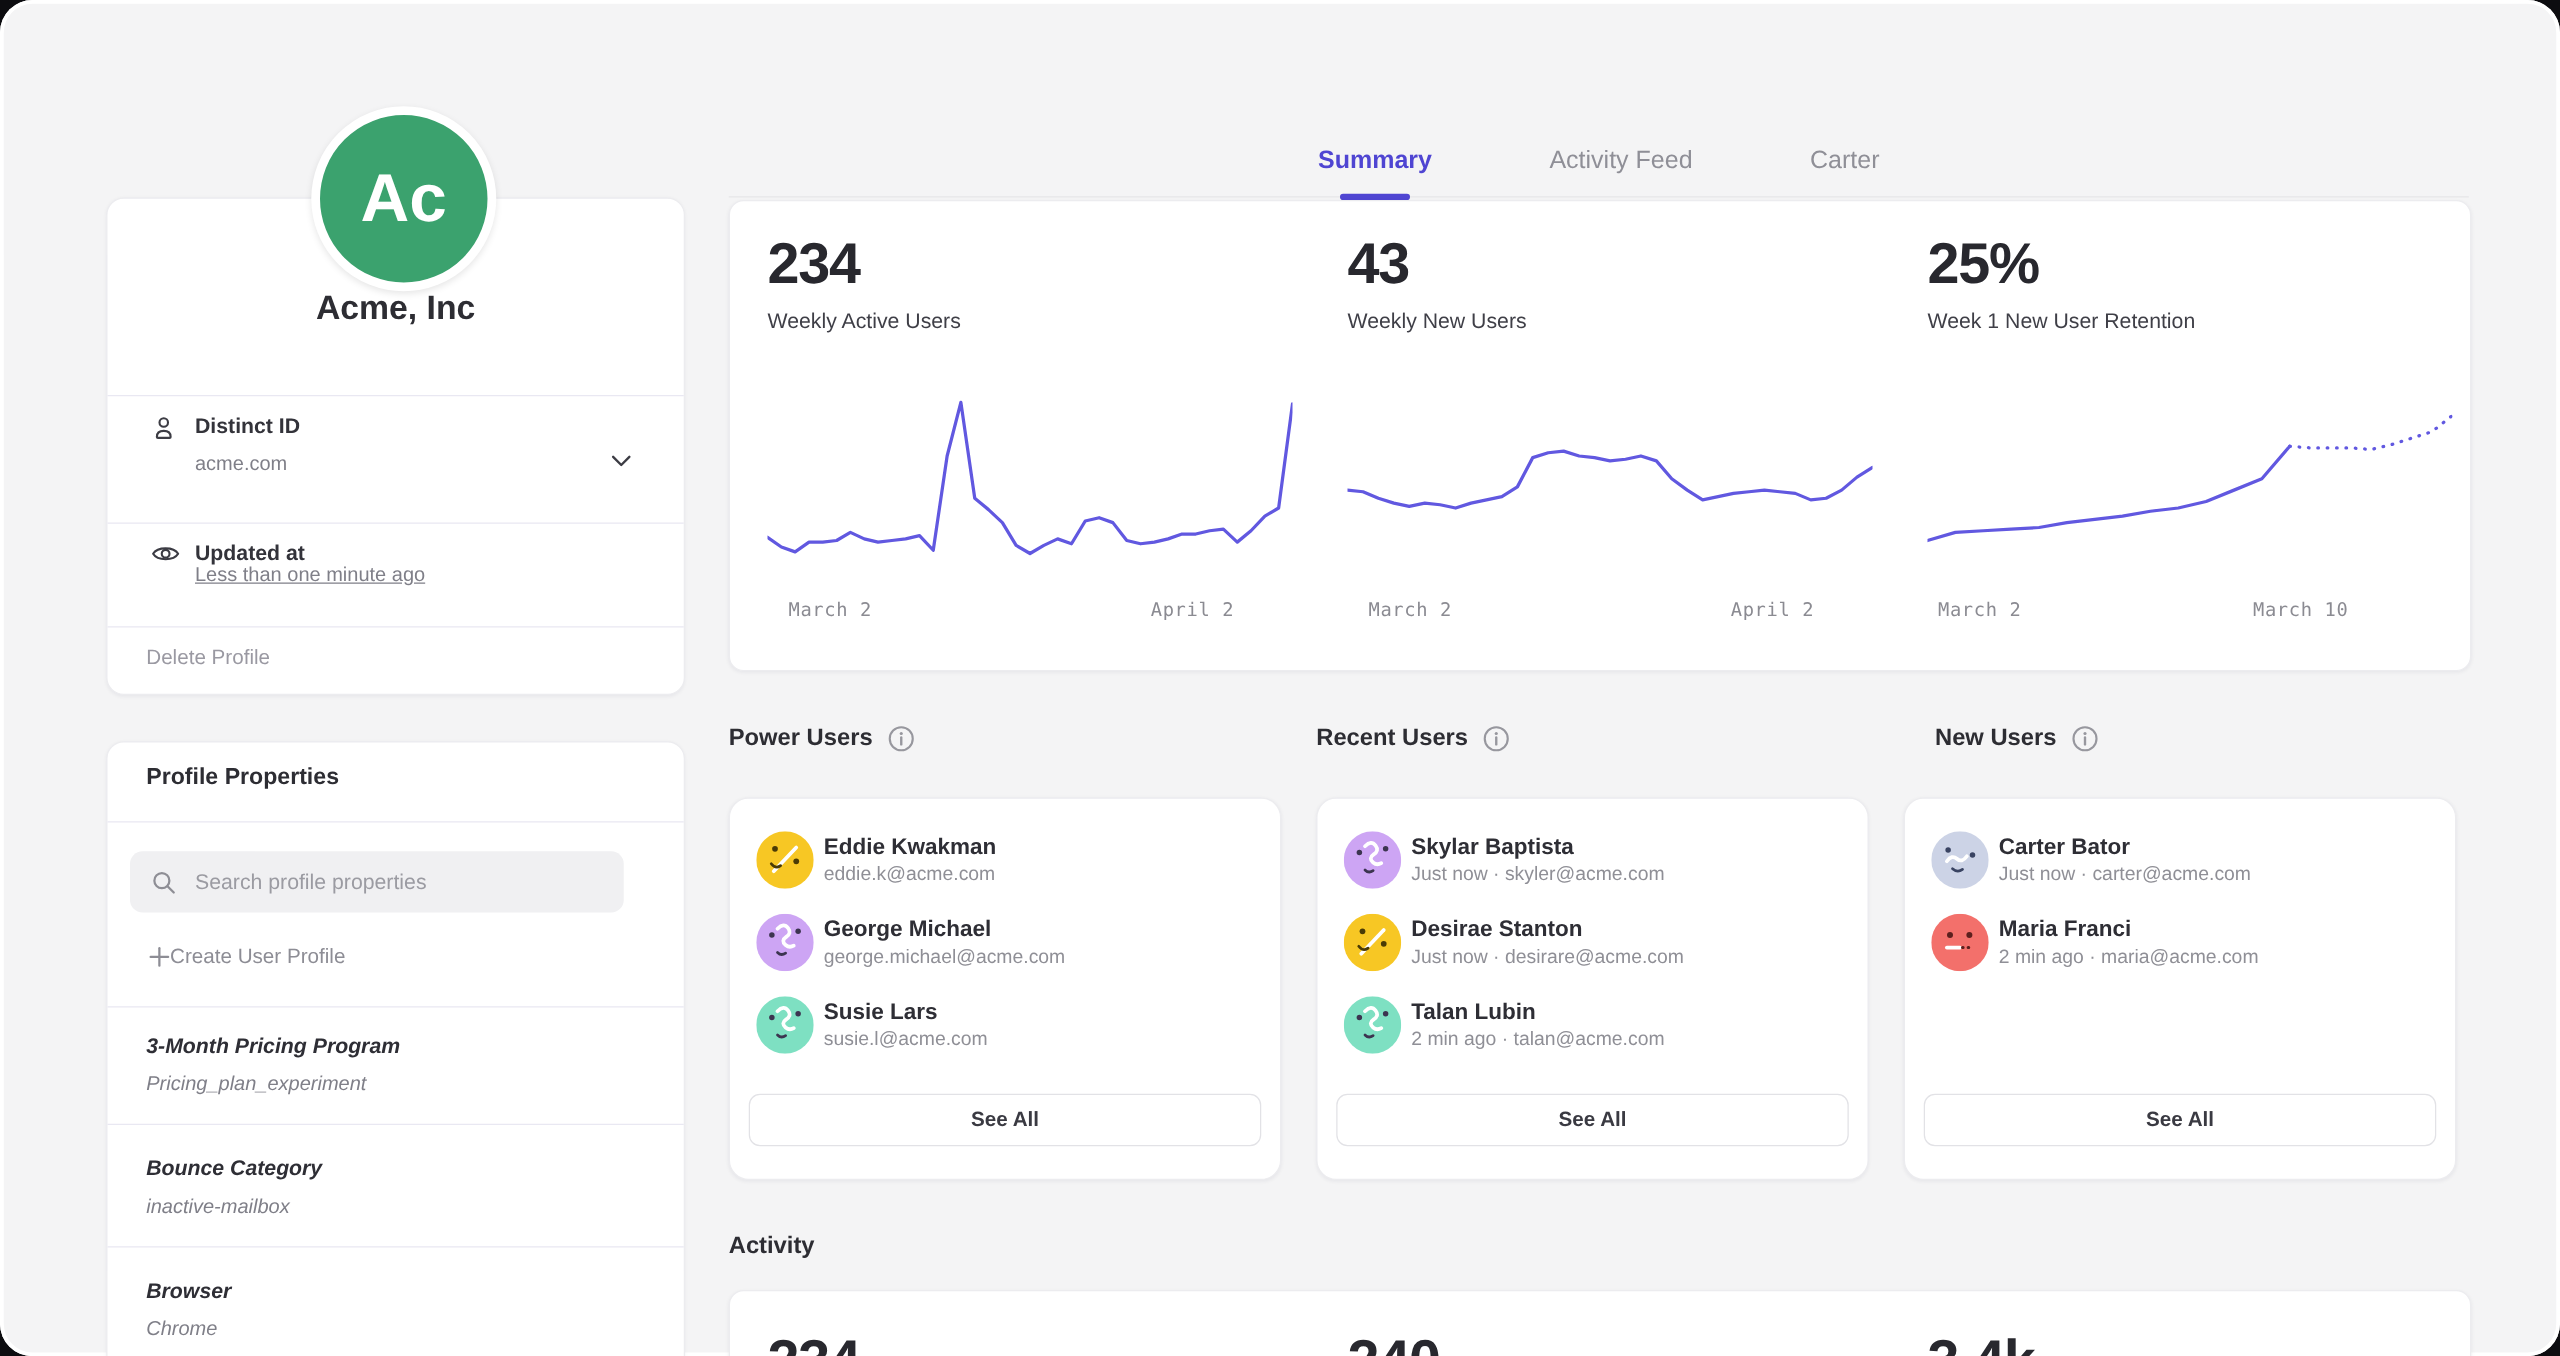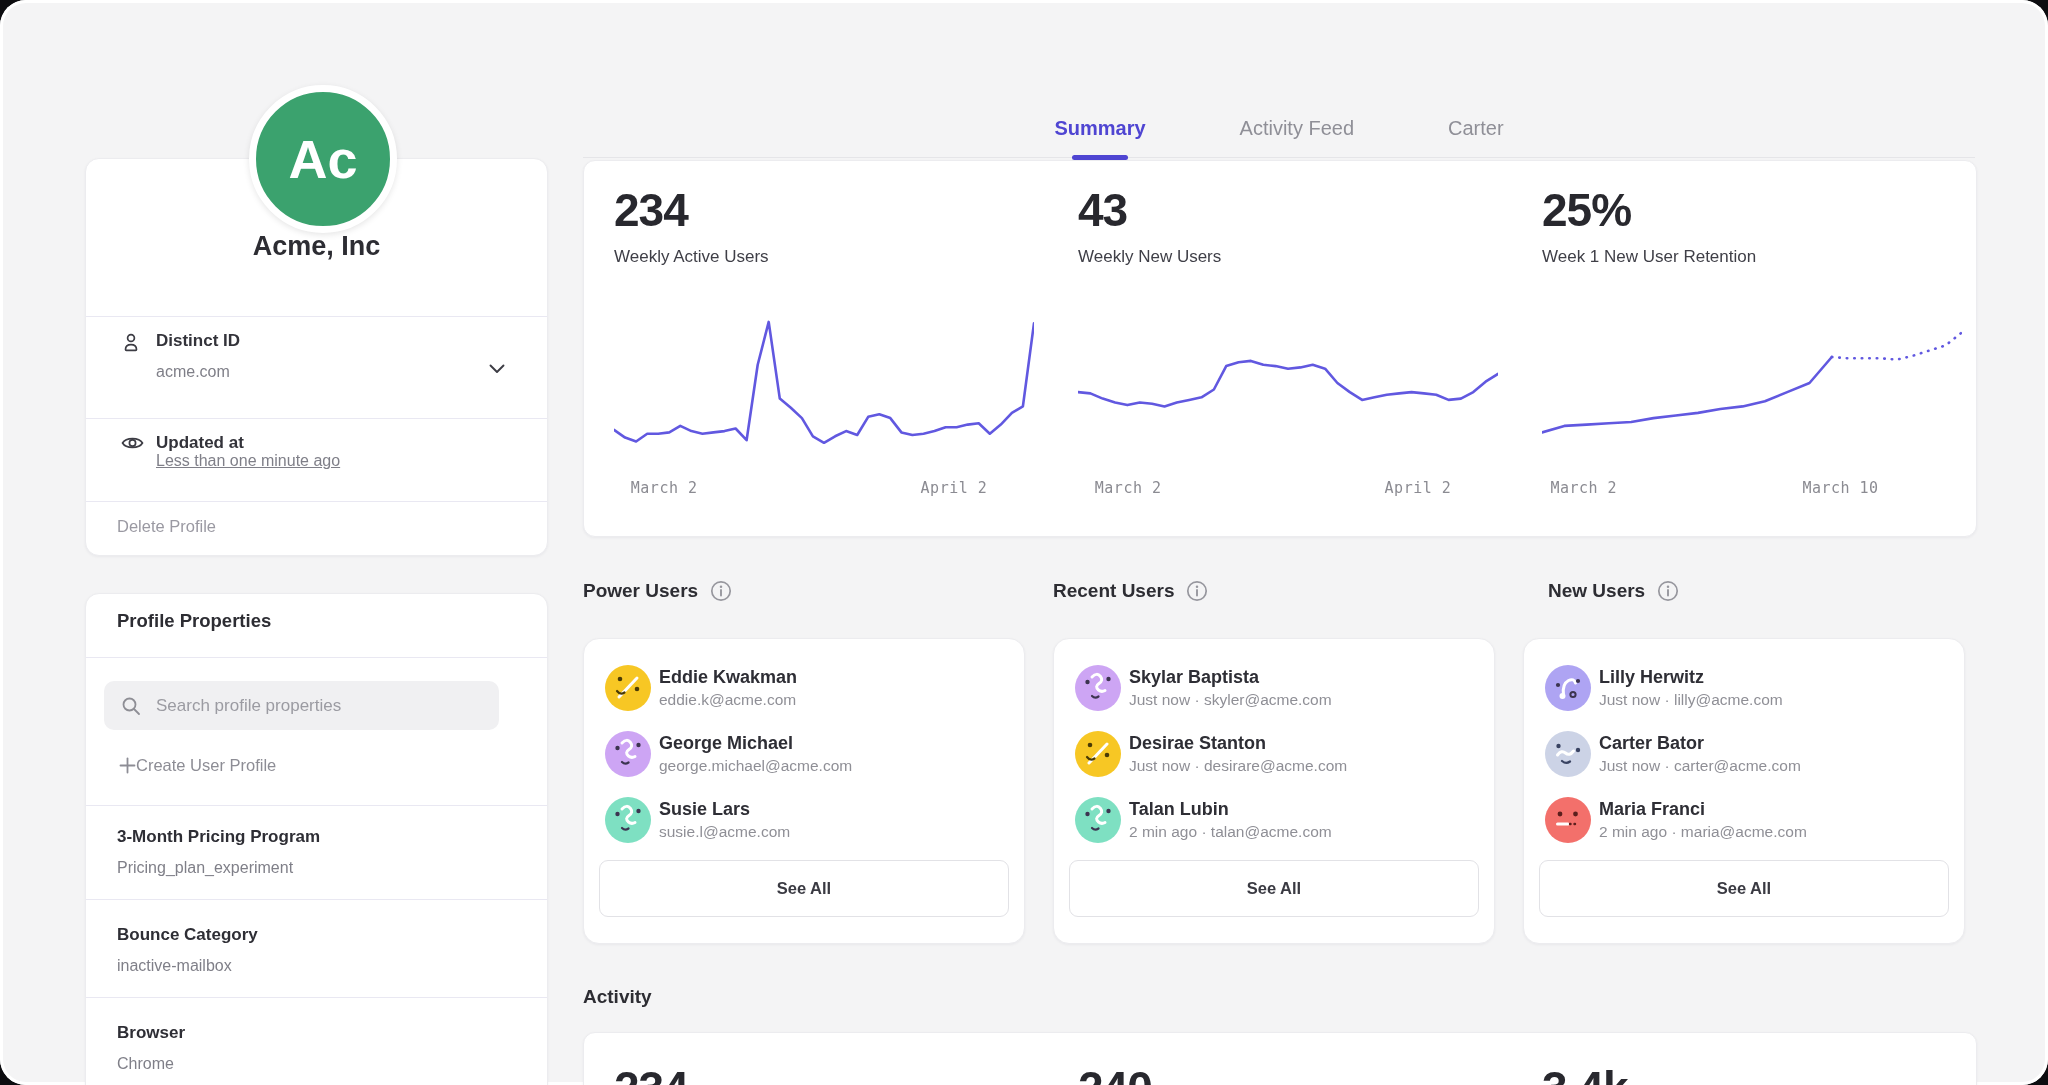--- a/index.html
+++ b/index.html
@@ -24,21 +24,21 @@
   .icon-stroke{stroke:#3c3c44;fill:none;stroke-width:1.7;stroke-linecap:round;stroke-linejoin:round;}
   .muted-btn{font-size:16.5px;color:#9a99a2;}
   .pp-title{position:absolute;left:31px;top:16px;font-size:18.5px;font-weight:700;color:#2d2d33;}
   .search{position:absolute;left:18px;top:87px;width:395px;height:49px;background:#f0f0f2;
     border:none;border-radius:10px;display:flex;align-items:center;gap:13px;padding:0 0 0 17px;box-sizing:border-box;}
   .search input{border:none;background:transparent;outline:none;flex:1;
     font-size:17px;color:#3a3a40;font-family:"Liberation Sans",sans-serif;}
   .search input::placeholder{color:#9b9ba2;}
   .create-row{position:absolute;left:33px;top:162px;display:flex;align-items:center;
     font-size:16.5px;color:#8d8d95;cursor:pointer;}
-  .prop-item{position:absolute;left:31px;right:31px;}
+  .prop-item{position:absolute;left:31px;right:31px;font-style:italic;}
   .prop-name{font-size:17px;font-weight:700;color:#2e2e35;}
   .prop-value{font-size:16px;color:#7f7f88;margin-top:12px;}
 
   
   .tabs{position:absolute;left:583px;top:100px;width:1392px;height:57px;
     border-bottom:1px solid #e5e5e8;display:flex;align-items:center;justify-content:center;gap:94px;}
   .tab{position:relative;font-size:20px;font-weight:500;color:#8f8f97;cursor:pointer;
        height:100%;display:flex;align-items:center;}
   .tab.active{color:#4f45d2;font-weight:700;}
   .tab.active::after{content:"";position:absolute;left:50%;transform:translateX(-50%);
@@ -55,21 +55,21 @@
     font-size:15px;color:#8b8b92;letter-spacing:.5px;white-space:nowrap;}
 
   
   .sec-header{position:absolute;top:580px;display:flex;align-items:center;gap:12px;
     font-size:19px;font-weight:700;color:#2d2d33;}
   .user-card{top:638px;height:304px;width:440px;border-radius:16px;}
   .urow{display:flex;align-items:center;height:66px;margin-left:21px;gap:8px;cursor:pointer;}
   .urows{padding-top:16px;}
   .uname{font-size:18px;font-weight:700;color:#2e2e35;line-height:1.15;}
   .udetail{font-size:15.5px;color:#8f8f96;margin-top:4px;}
-  .see-all{position:absolute;left:15px;right:15px;bottom:26px;height:57px;border:1px solid #e2e2e6;
+  .see-all{position:absolute;left:15px;right:15px;bottom:26px;height:42px;border:1px solid #e2e2e6;
     border-radius:9px;background:#fff;display:flex;align-items:center;justify-content:center;
     font-size:16.5px;font-weight:600;color:#3a3a42;cursor:pointer;font-family:"Liberation Sans",sans-serif;}
 
   
   .activity-title{position:absolute;left:583px;top:986px;font-size:19px;font-weight:700;color:#2d2d33;}
   .activity-card{left:583px;top:1032px;width:1392px;height:140px;border-radius:12px;}
   .activity-stat{position:absolute;top:28px;font-size:46px;font-weight:700;letter-spacing:-1px;color:#28282e;}
 </style>
 </head>
 <body>
@@ -295,34 +295,20 @@
         <svg width="22" height="22" viewBox="0 0 22 22">
           <circle cx="11" cy="11" r="9.2" fill="none" stroke="#97979e" stroke-width="1.7"></circle>
           <circle cx="11" cy="6.8" r="1.25" fill="#97979e"></circle>
           <line x1="11" y1="10" x2="11" y2="15.5" stroke="#97979e" stroke-width="1.9" stroke-linecap="round"></line>
         </svg>
       </div>
       <div class="card user-card" style="left: 1523px;">
         <div class="urows">
           <div class="urow">
             <svg viewBox="0 0 46 46" width="46" height="46">
-              <circle cx="23" cy="23" r="23" fill="#AEA4F3"></circle>
-              <path d="M18.5 30 q-1.5 -11 5 -14.5 q5.5 -2.5 7 2.5" stroke="#fff" stroke-width="3" fill="none" stroke-linecap="round"></path>
-              <circle cx="17.5" cy="31" r="3" fill="#fff"></circle>
-              <circle cx="13" cy="20" r="2.1" fill="#3c3450"></circle>
-              <circle cx="33" cy="16" r="2.1" fill="#3c3450"></circle>
-              <circle cx="28" cy="29.5" r="2.6" fill="none" stroke="#3c3450" stroke-width="2"></circle>
-            </svg>
-            <div>
-              <div class="uname">Lilly Herwitz</div>
-              <div class="udetail">Just now · lilly@acme.com</div>
-            </div>
-          </div>
-          <div class="urow">
-            <svg viewBox="0 0 46 46" width="46" height="46">
               <circle cx="23" cy="23" r="23" fill="#CCD3E6"></circle>
               <circle cx="13.5" cy="15" r="2.2" fill="#394362"></circle>
               <circle cx="33" cy="19" r="2.2" fill="#394362"></circle>
               <path d="M12.5 24 q4 -5.5 8 -2 q4 3.5 8 -2" stroke="#fff" stroke-width="3" fill="none" stroke-linecap="round"></path>
               <path d="M17 30 q4 3.5 8 0.5" stroke="#394362" stroke-width="2.2" fill="none" stroke-linecap="round"></path>
             </svg>
             <div>
               <div class="uname">Carter Bator</div>
               <div class="udetail">Just now · carter@acme.com</div>
             </div>

